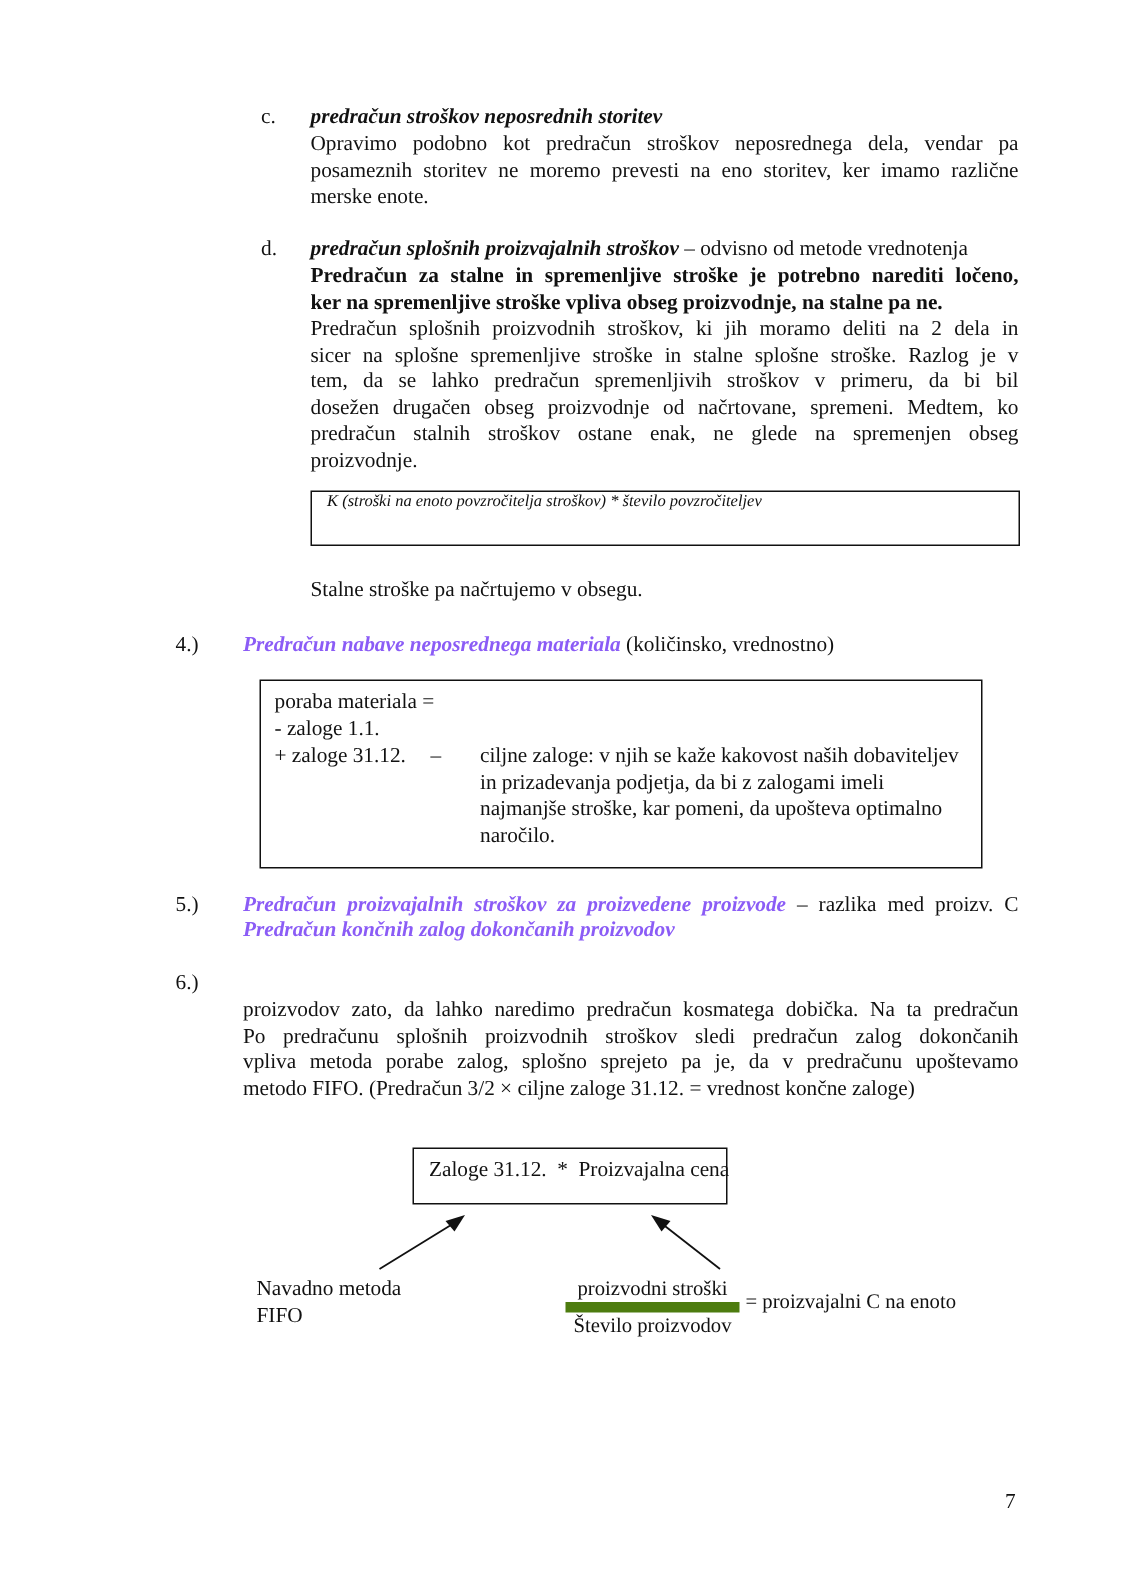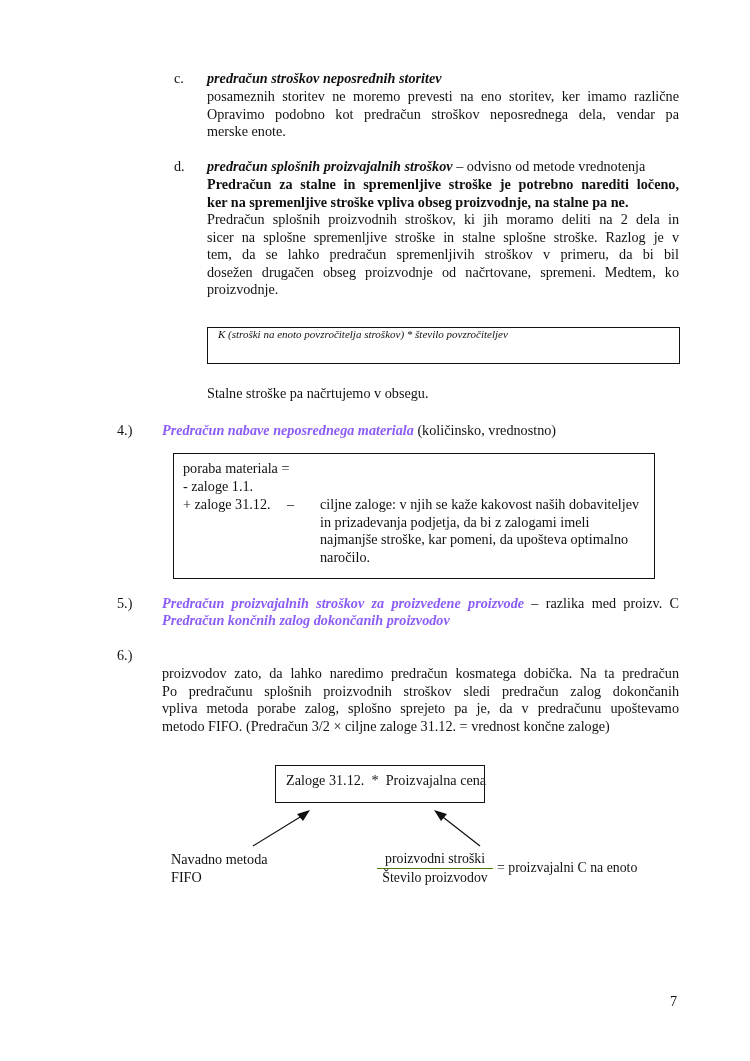--- a/index.html
+++ b/index.html
@@ -13,38 +13,39 @@
   .box { position: absolute; border: 1px solid #111; box-sizing: border-box; }
   .line { display: block; }
   .jl { text-align: justify; text-align-last: justify; display:block; }
 </style>
 </head>
 <body>
 
 <div class="abs" style="left:174px; top:70px;">c.</div>
 <div class="abs bi" style="left:207px; top:70px;">predračun stroškov neposrednih storitev</div>
 <div class="abs para" style="left:207px; top:88px; width:472px;">
+  <span class="jl">Opravimo podobno kot predračun stroškov neposrednega dela, vendar pa</span>
   <span class="jl">posameznih storitev ne moremo prevesti na eno storitev, ker imamo različne</span>
-  <span class="jl">Opravimo podobno kot predračun stroškov neposrednega dela, vendar pa</span>
   <span class="line">merske enote.</span>
 </div>
 
 <div class="abs" style="left:174px; top:158px;">d.</div>
 <div class="abs" style="left:207px; top:158px; white-space:nowrap;">
   <span class="bi">predračun splošnih proizvajalnih stroškov</span><span> – odvisno od metode vrednotenja</span>
 </div>
 <div class="abs para b" style="left:207px; top:176px; width:472px;">
   <span class="jl">Predračun za stalne in spremenljive stroške je potrebno narediti ločeno,</span>
   <span class="line">ker na spremenljive stroške vpliva obseg proizvodnje, na stalne pa ne.</span>
 </div>
 <div class="abs para" style="left:207px; top:211px; width:472px;">
   <span class="jl">Predračun splošnih proizvodnih stroškov, ki jih moramo deliti na 2 dela in</span>
   <span class="jl">sicer na splošne spremenljive stroške in stalne splošne stroške. Razlog je v</span>
   <span class="jl">tem, da se lahko predračun spremenljivih stroškov v primeru, da bi bil</span>
   <span class="jl">dosežen drugačen obseg proizvodnje od načrtovane, spremeni. Medtem, ko</span>
+  <span class="jl">predračun stalnih stroškov ostane enak, ne glede na spremenjen obseg</span>
   <span class="line">proizvodnje.</span>
 </div>
 <div class="box" style="left:207px; top:327px; width:473px; height:37px;">
   <div class="abs" style="left:10px; top:0; font-size:11px; white-space:nowrap;font-style:italic;">K (stroški na enoto povzročitelja stroškov) * število povzročiteljev</div>
 </div>
 <div class="abs" style="left:207px; top:385px;">Stalne stroške pa načrtujemo v obsegu.</div>
 
 <div class="abs" style="left:117px; top:422px;">4.)</div>
 <div class="abs" style="left:162px; top:422px; white-space:nowrap;">
   <span class="bi blue">Predračun nabave neposrednega materiala</span><span> (količinsko, vrednostno)</span>
@@ -85,18 +86,18 @@
 </svg>
 <svg class="abs" style="left:425px; top:805px;" width="65" height="45" viewBox="0 0 65 45">
   <line x1="55" y1="41" x2="14" y2="9" stroke="#111" stroke-width="1.2"></line>
   <polygon points="9,5 22,9 16,16" fill="#111"></polygon>
 </svg>
 <div class="abs" style="left:171px; top:851px; line-height:17.6px;">
   <span class="line">Navadno metoda</span>
   <span class="line">FIFO</span>
 </div>
 <div class="abs" style="left:377px; top:851px; width:116px; text-align:center; font-size:13.8px;">
-  <div style="border-bottom:1px solid #4d7c0f; padding-bottom:1px;">proizvodni stroški</div>
+  <div style="border-bottom:7px solid #4d7c0f; padding-bottom:1px;">proizvodni stroški</div>
   <div style="padding-top:1px;">Število proizvodov</div>
 </div>
 <div class="abs" style="left:497px; top:860px; font-size:13.8px; white-space:nowrap;">= proizvajalni C na enoto</div>
 
 <div class="abs" style="left:670px; top:993px;">7</div>
 
 </body></html>

